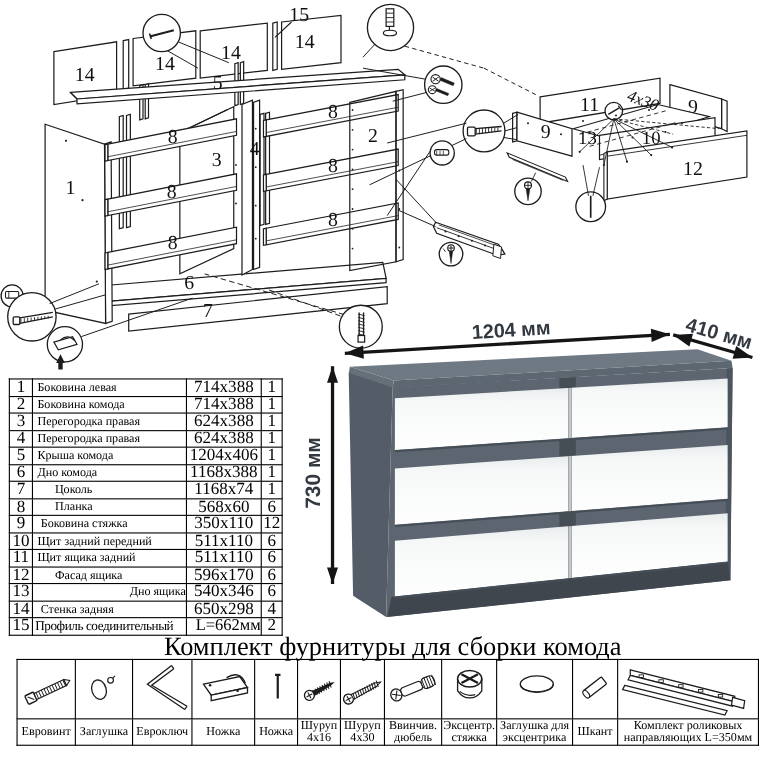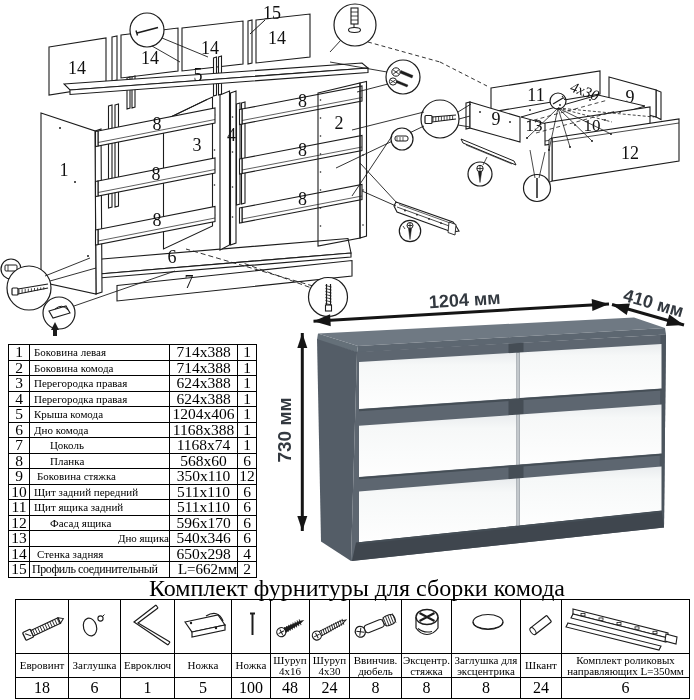--- a/index.html
+++ b/index.html
@@ -555,27 +555,13 @@
         <td>Ножка</td>
         <td>Ножка</td>
         <td>Шуруп<br>4x16</td>
         <td>Шуруп<br>4x30</td>
         <td>Ввинчив.<br>дюбель</td>
         <td>Эксцентр.<br>стяжка</td>
         <td>Заглушка для<br>эксцентрика</td>
         <td>Шкант</td>
         <td>Комплект роликовых<br>направляющих L=350мм</td>
       </tr>
-      <tr class="rq">
-        <td>18</td>
-        <td>6</td>
-        <td>1</td>
-        <td>5</td>
-        <td>100</td>
-        <td>48</td>
-        <td>24</td>
-        <td>8</td>
-        <td>8</td>
-        <td>8</td>
-        <td>24</td>
-        <td>6</td>
-      </tr>
     </tbody>
   </table>
 </body></html>

